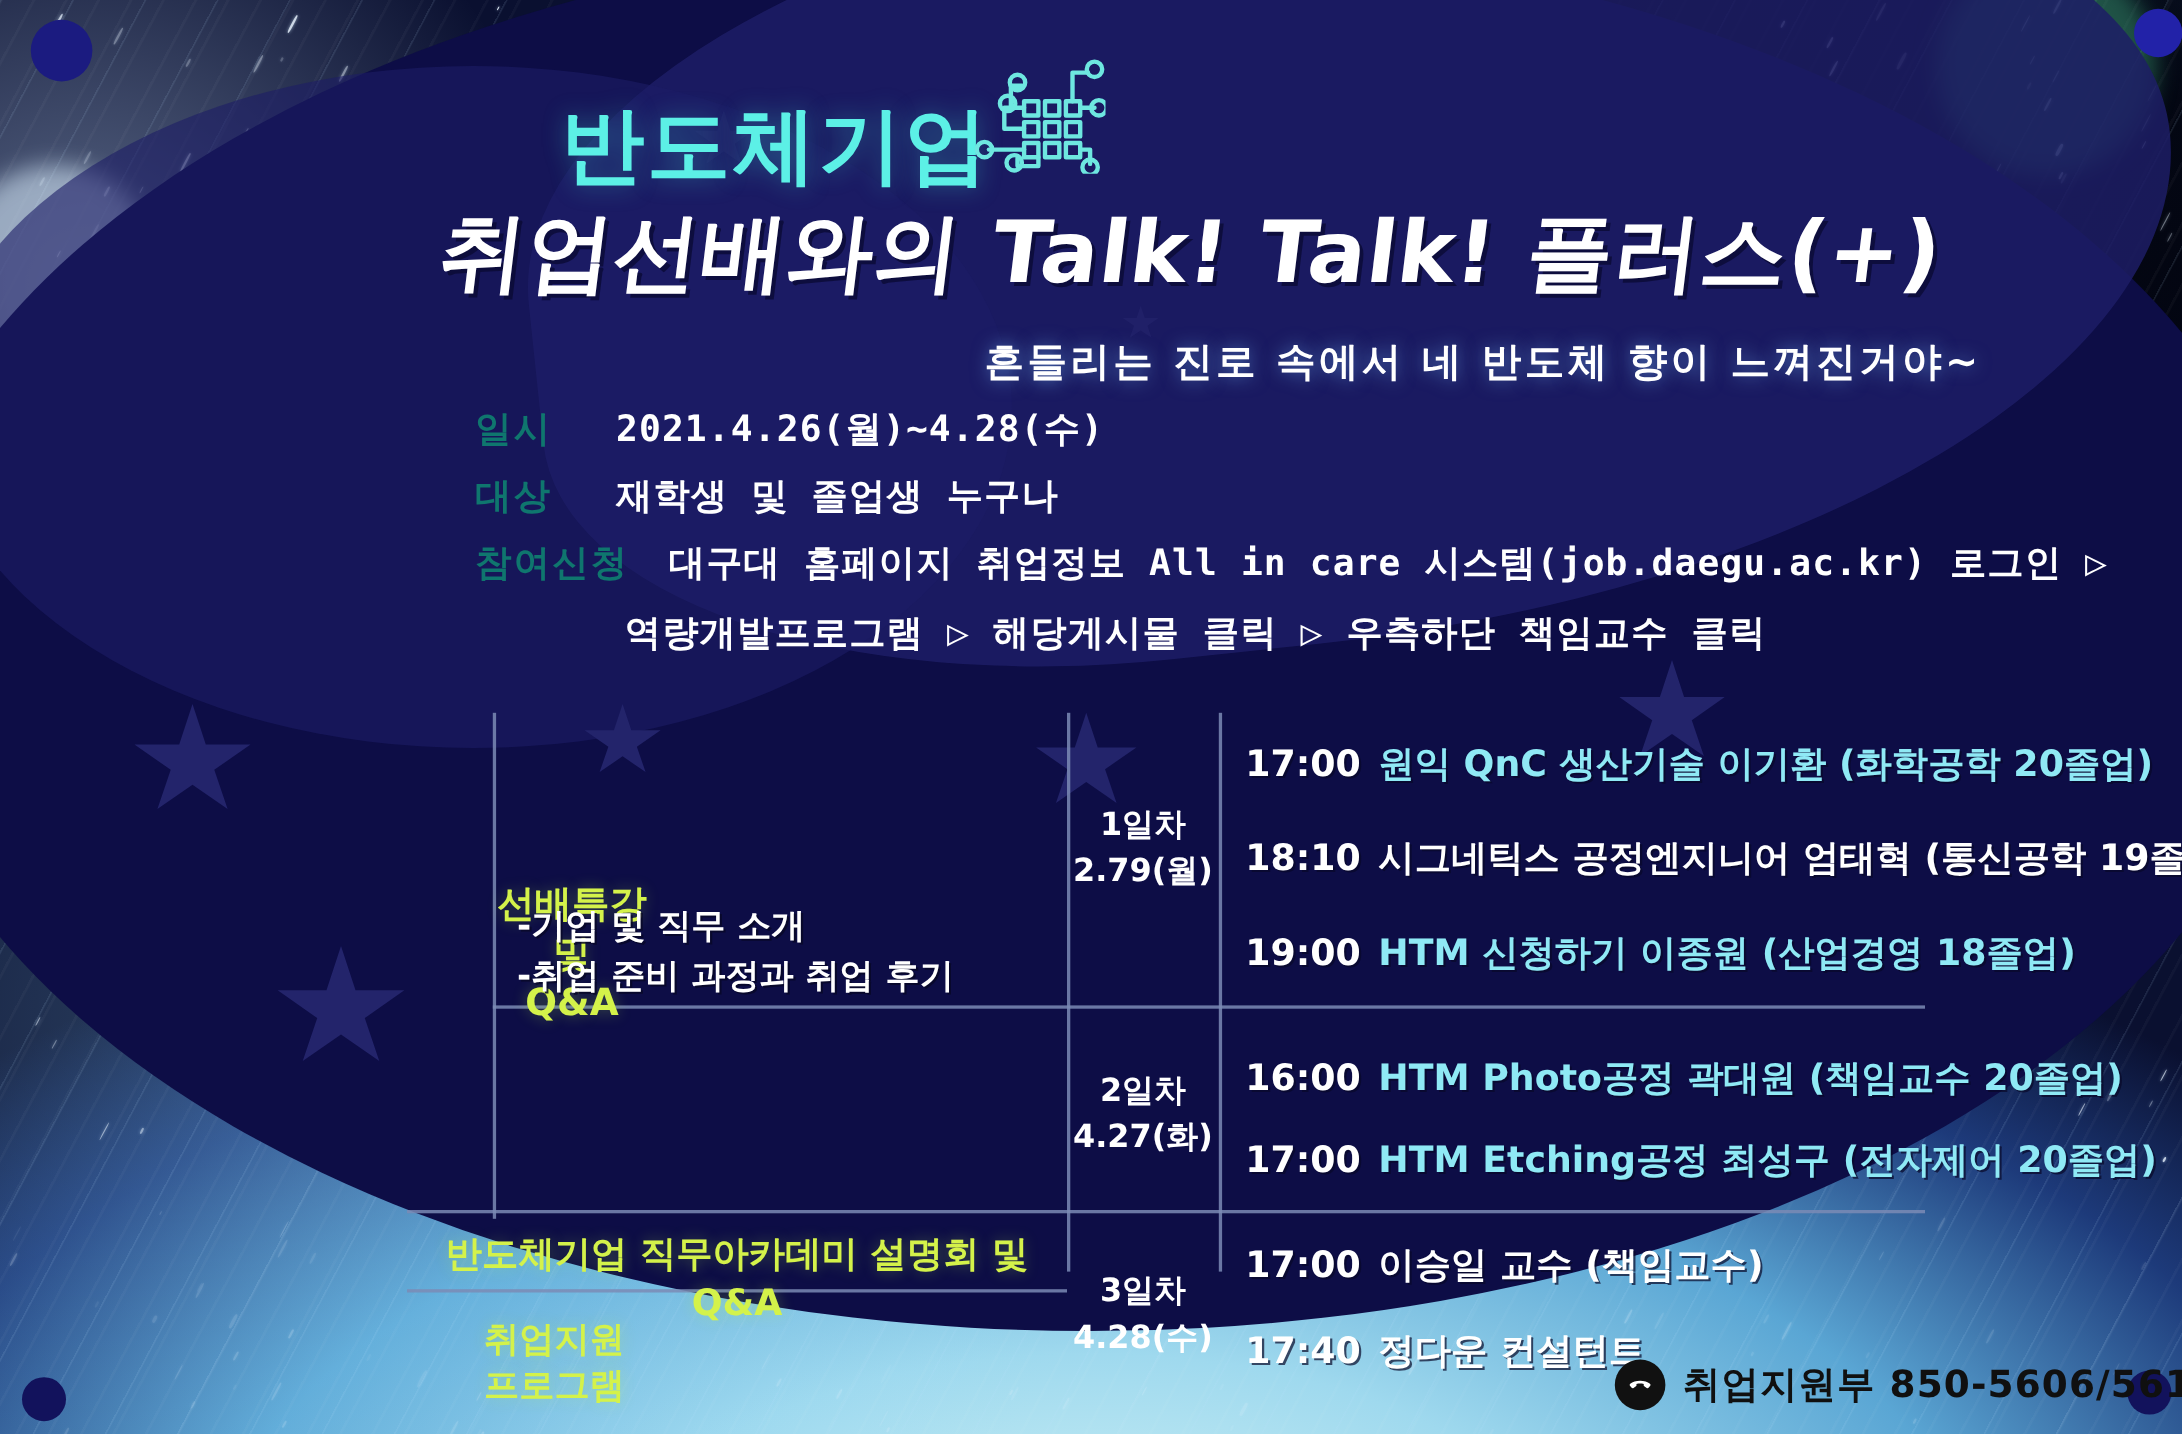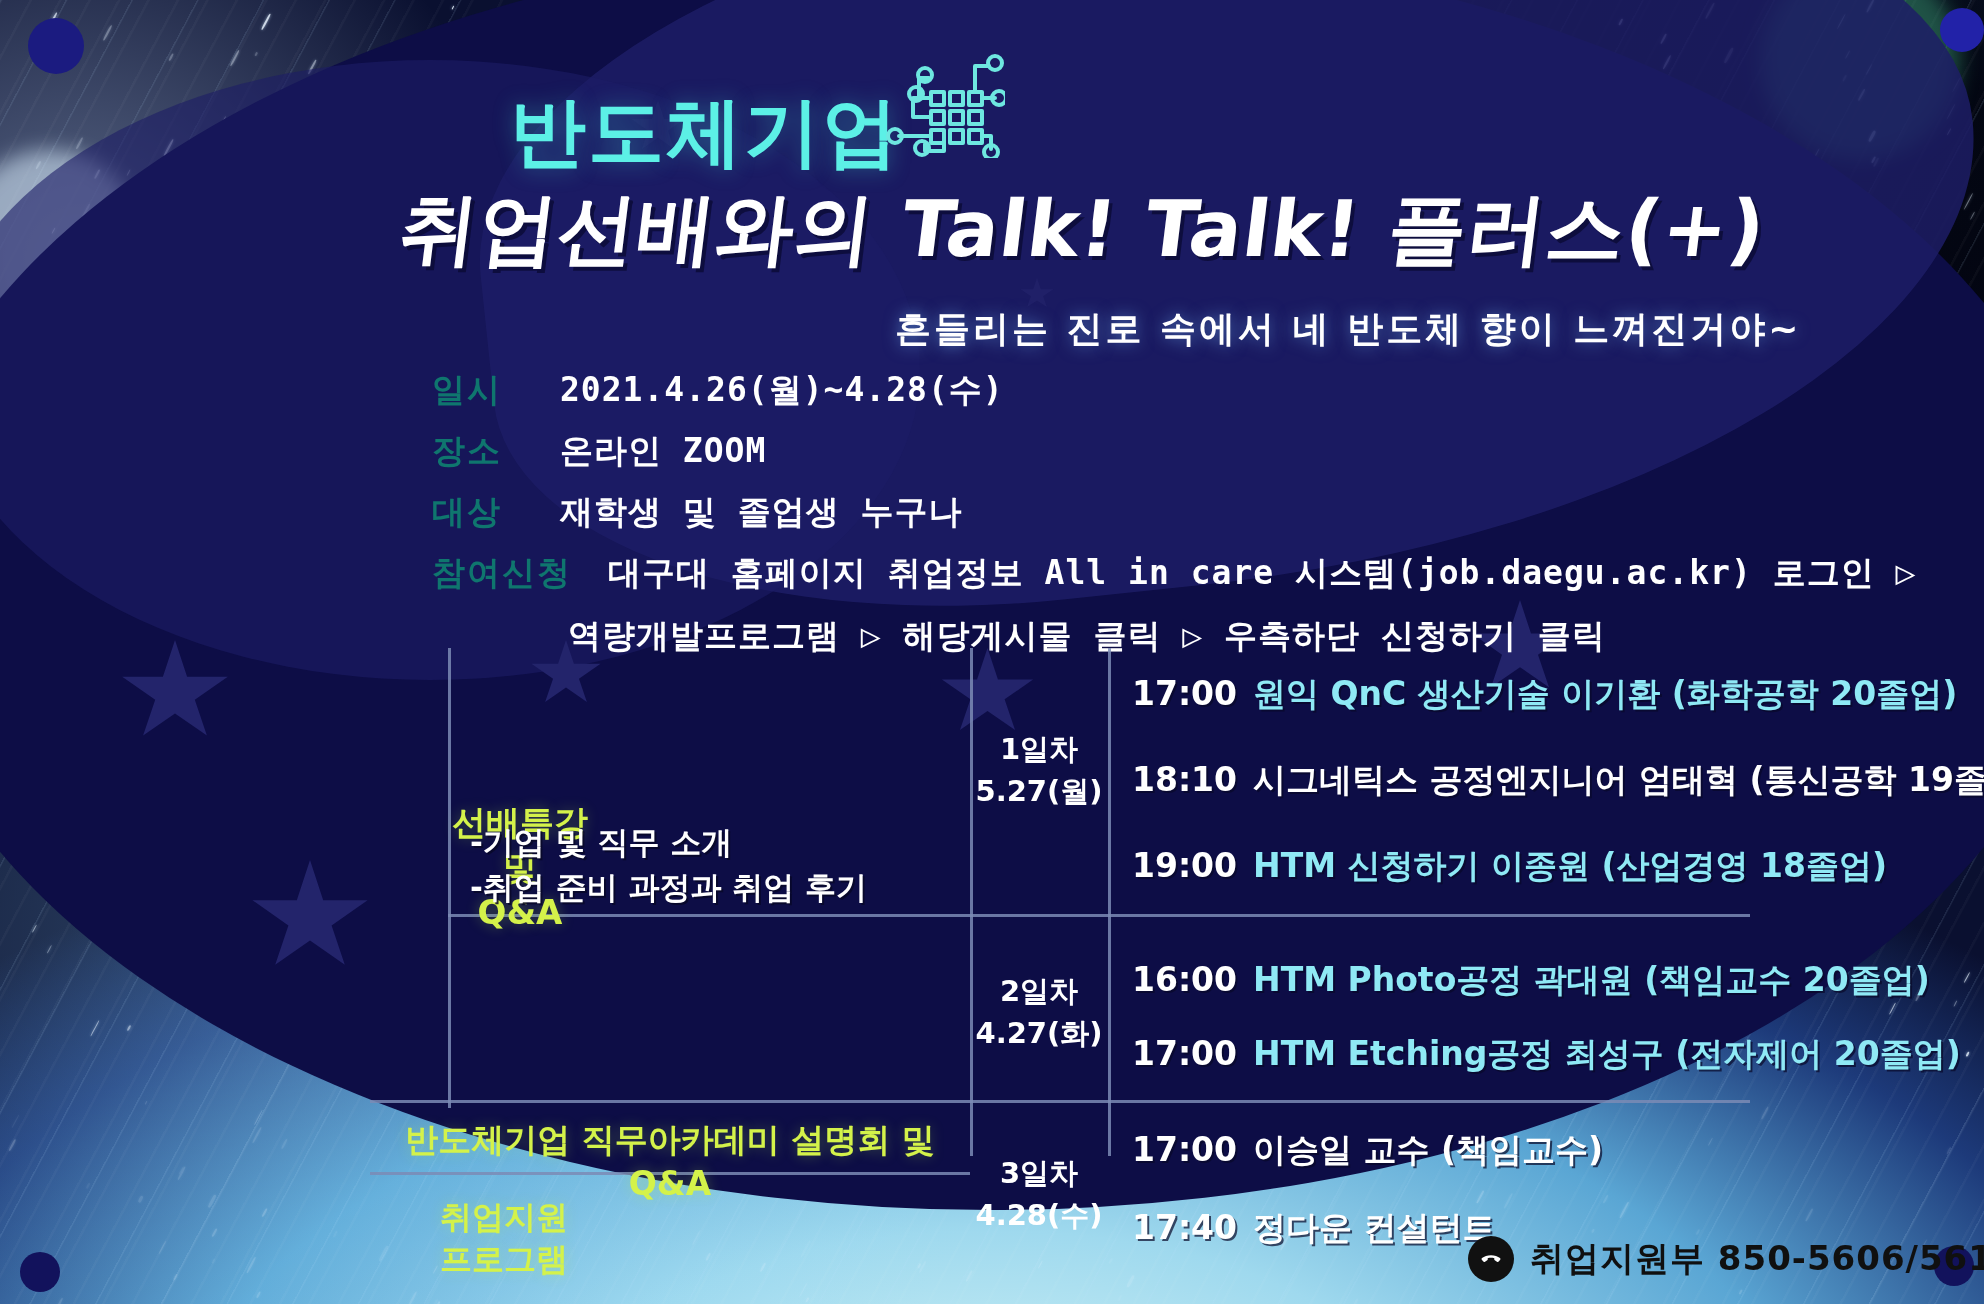--- a/index.html
+++ b/index.html
@@ -328,32 +328,28 @@
 
   <div class="maintitle">취업선배와의 Talk! Talk! 플러스(+)</div>
   <div class="tagline">흔들리는 진로 속에서 네 반도체 향이 느껴진거야~</div>
 
   <div class="info">
     <div class="info-row">
       <span class="info-label">일시</span>
       <span class="info-value">2021.4.26(월)~4.28(수)</span>
     </div>
     <div class="info-row">
-      <span class="info-label">장소</span>
-      <span class="info-value">온라인 ZOOM</span>
-    </div>
-    <div class="info-row">
       <span class="info-label">대상</span>
       <span class="info-value">재학생 및 졸업생 누구나</span>
     </div>
     <div class="info-row">
       <span class="info-label wide">참여신청</span>
       <span class="info-value">대구대 홈페이지 취업정보 All in care 시스템(job.daegu.ac.kr) 로그인 ▷</span>
     </div>
-    <div class="info-sub">역량개발프로그램 ▷ 해당게시물 클릭 ▷ 우측하단 신청하기 클릭</div>
+    <div class="info-sub">역량개발프로그램 ▷ 해당게시물 클릭 ▷ 우측하단 책임교수 클릭</div>
   </div>
 
   <div class="table">
 
     <div class="vline" style="left:78px;top:8px;height:460px;"></div>
     <div class="vline" style="left:600px;top:8px;height:508px;"></div>
     <div class="vline" style="left:738px;top:8px;height:508px;"></div>
     <div class="hline" style="left:78px;top:274px;width:1302px;"></div>
     <div class="hline" style="left:0px;top:460px;width:1380px;"></div>
     <div class="hline" style="left:0px;top:532px;width:600px;"></div>
@@ -368,21 +364,21 @@
     <div class="cell" style="left:0px;top:478px;width:600px;text-align:center;">
       <div class="cat-label" style="font-size:33px;">반도체기업 직무아카데미 설명회 및 Q&amp;A</div>
     </div>
 
     <div class="cell" style="left:-16px;top:556px;width:300px;">
       <div class="cat-label" style="font-size:32px;">취업지원<br>프로그램</div>
     </div>
 
     <div class="cell" style="left:600px;top:88px;width:138px;">
       <div class="day-label">1일차</div>
-      <div class="day-label">5.27(월)</div>
+      <div class="day-label">2.79(월)</div>
     </div>
     <div class="cell" style="left:600px;top:330px;width:138px;">
       <div class="day-label">2일차</div>
       <div class="day-label">4.27(화)</div>
     </div>
     <div class="cell" style="left:600px;top:512px;width:138px;">
       <div class="day-label">3일차</div>
       <div class="day-label">4.28(수)</div>
     </div>
 

